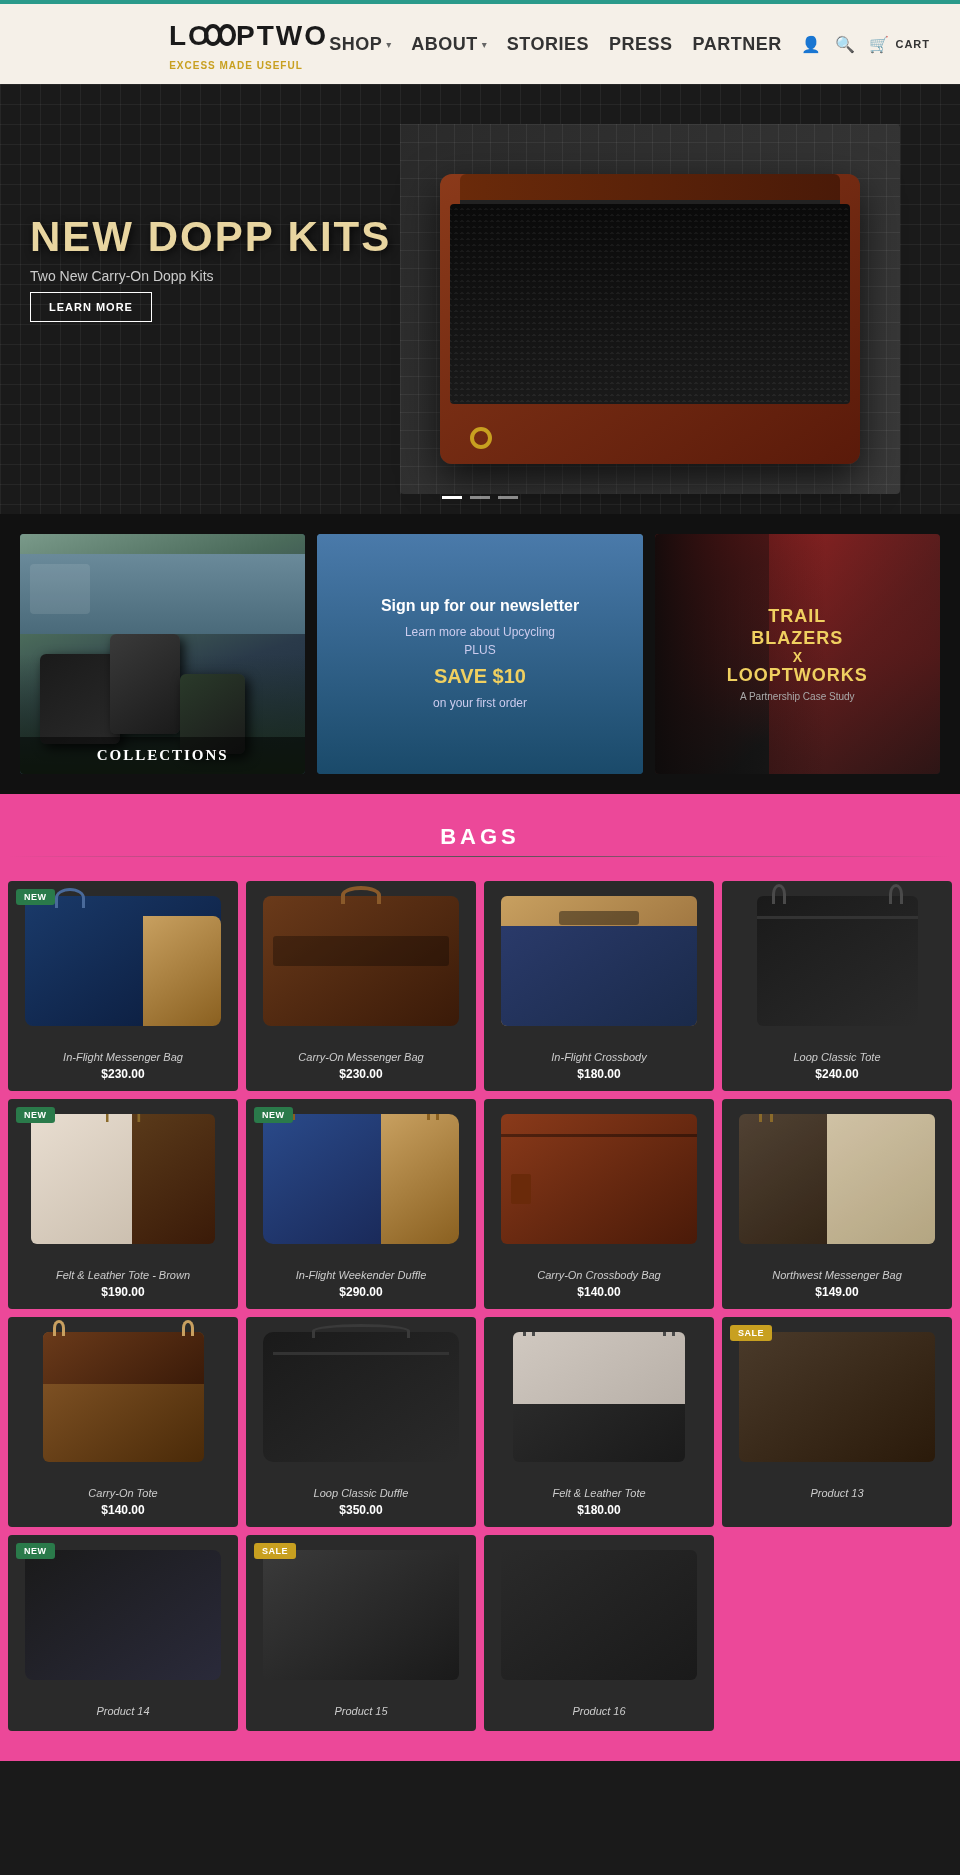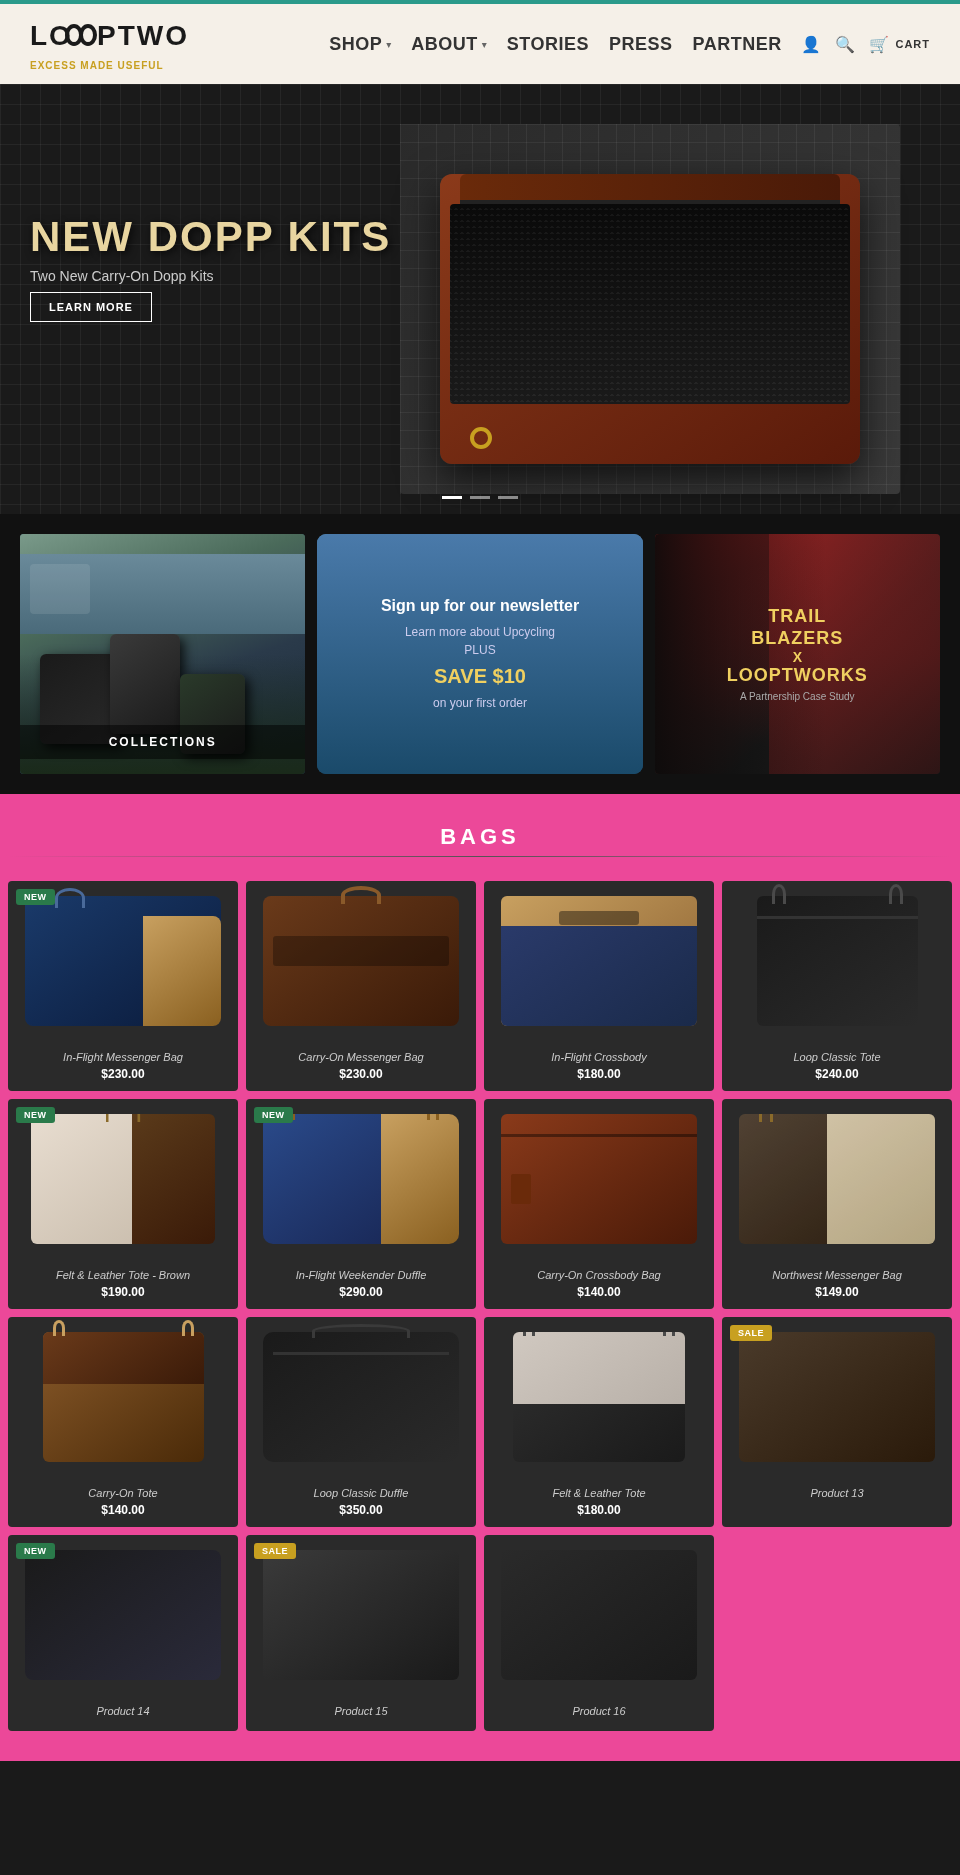--- a/index.html
+++ b/index.html
@@ -3,21 +3,21 @@
   <meta charset="utf-8">
   <style>
     * { margin: 0; padding: 0; box-sizing: border-box; }
     body { font-family: Arial, Helvetica, sans-serif; background: #1a1a1a; width: 960px; }
 
     
     .header {
       background: #f5f0e8;
       display: flex;
       align-items: center;
-      justify-content: space-between;
+      justify-content: flex-end;
       padding: 20px 30px;
       height: 80px;
     }
     .logo-area { display: flex; flex-direction: column; }
     .logo-text { font-size: 28px; font-weight: 900; color: #1a1a1a; letter-spacing: 2px; }
     .logo-sub { color: #c8a020; font-size: 10px; font-weight: bold; letter-spacing: 1px; text-transform: uppercase; }
 
     .nav-area { display: flex; align-items: center; gap: 20px; }
     .nav-item { color: #333; font-size: 18px; font-weight: 600; cursor: pointer; text-transform: uppercase; letter-spacing: 0.5px; }
     .nav-icons { display: flex; align-items: center; gap: 14px; }
@@ -110,33 +110,33 @@
       background: linear-gradient(135deg, #4a6a8a 0%, #2a4a6a 50%, #1a2a4a 100%);
     }
     .promo-card-newsletter {
       background: linear-gradient(180deg, #4a7a9a 0%, #1a4a6a 100%);
       display: flex;
       flex-direction: column;
       align-items: center;
       justify-content: center;
       text-align: center;
       padding: 20px;
-      border-radius: 9px;
     }
     .promo-label {
       position: absolute;
-      bottom: 15px; left: 0; right: 0;
+      bottom: 0; left: 0; right: 0;
       background: rgba(0,0,0,0.5);
       color: #fff;
       text-align: center;
       padding: 10px;
-      font-size: 12px;
+      font-size: 15px;
       font-weight: 700;
       letter-spacing: 2px;
       text-transform: uppercase;
+      font-family: Liberation Serif, serif;
     }
     .newsletter-title {
       font-size: 16px;
       font-weight: 700;
       color: #fff;
       margin-bottom: 8px;
     }
     .newsletter-body {
       font-size: 12px;
       color: #cce;

